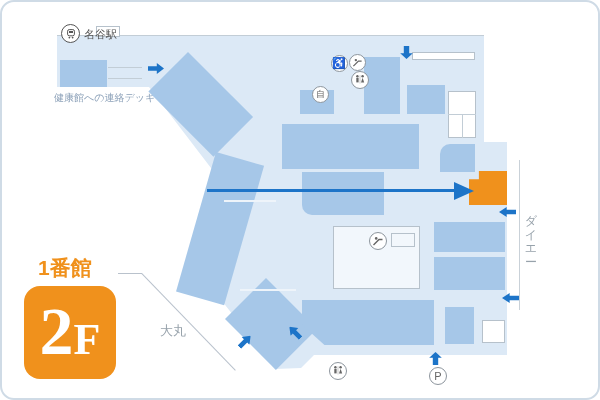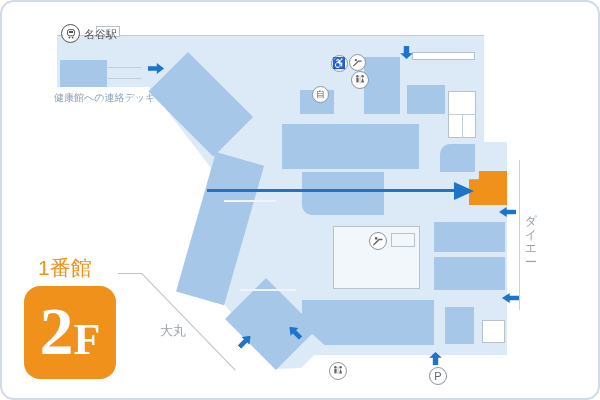--- a/index.html
+++ b/index.html
@@ -24,21 +24,21 @@
     display:flex;align-items:center;justify-content:center;color:#666;
   }
   .shop-label{
     left:37px;top:171px;width:170px;height:36px;background:#1787d8;border-radius:4px;
     color:#fff;font-size:21px;font-weight:bold;display:flex;align-items:center;
     justify-content:center;letter-spacing:1px;z-index:30;
   }
   .lead-line{background:#1d74c8;height:3px;z-index:28;}
   .lead-head{width:0;height:0;border-top:9px solid transparent;border-bottom:9px solid transparent;
     border-left:20px solid #1d74c8;z-index:28;}
-  .bldg-label{left:36px;top:252px;color:#f0911c;font-size:21px;font-weight:normal;z-index:30;}
+  .bldg-label{left:36px;top:252px;color:#f0911c;font-size:21px;font-weight:bold;z-index:30;}
   .floor-box{
     left:22px;top:284px;width:92px;height:93px;background:#f0911c;border-radius:16px;
     color:#fff;display:flex;align-items:baseline;justify-content:center;z-index:30;
     font-family:"Liberation Serif",serif;font-weight:bold;
   }
   .floor-box .big{font-size:68px;line-height:90px;}
   .floor-box .small{font-size:44px;line-height:90px;}
   .graytext{color:#97a2ab;}
   .vtext{writing-mode:vertical-rl;letter-spacing:3px;}
   svg{display:block;}

